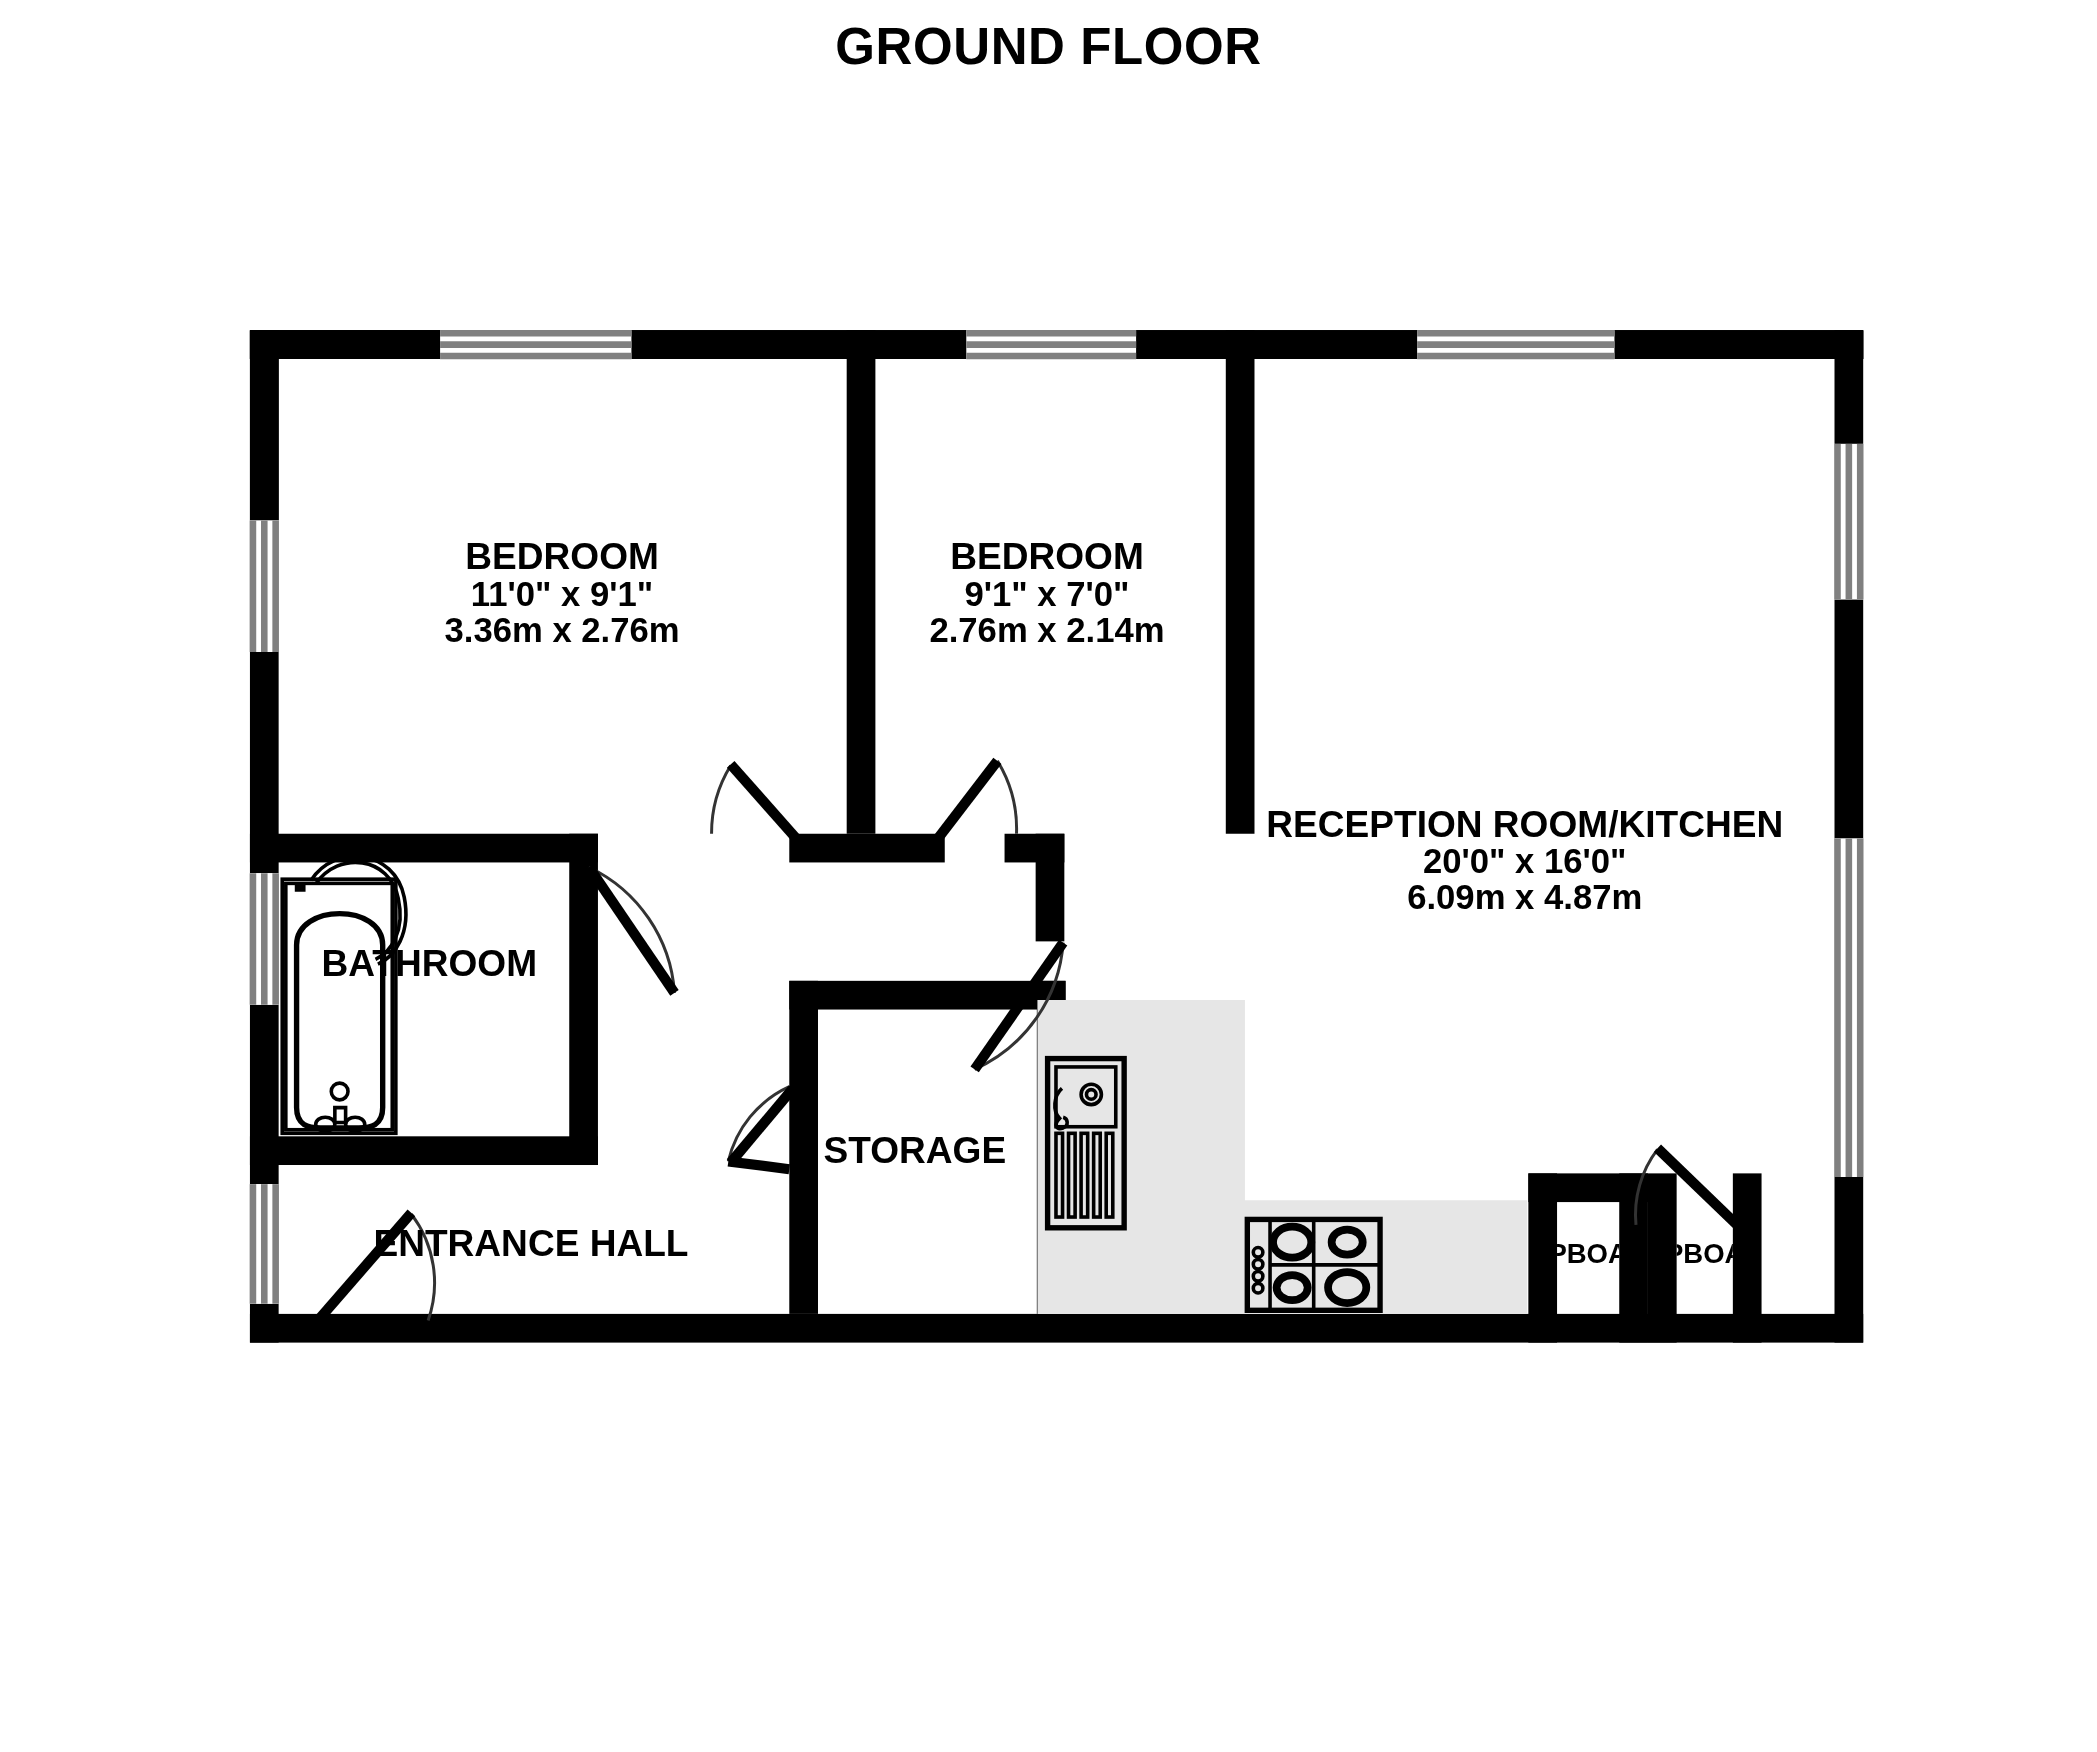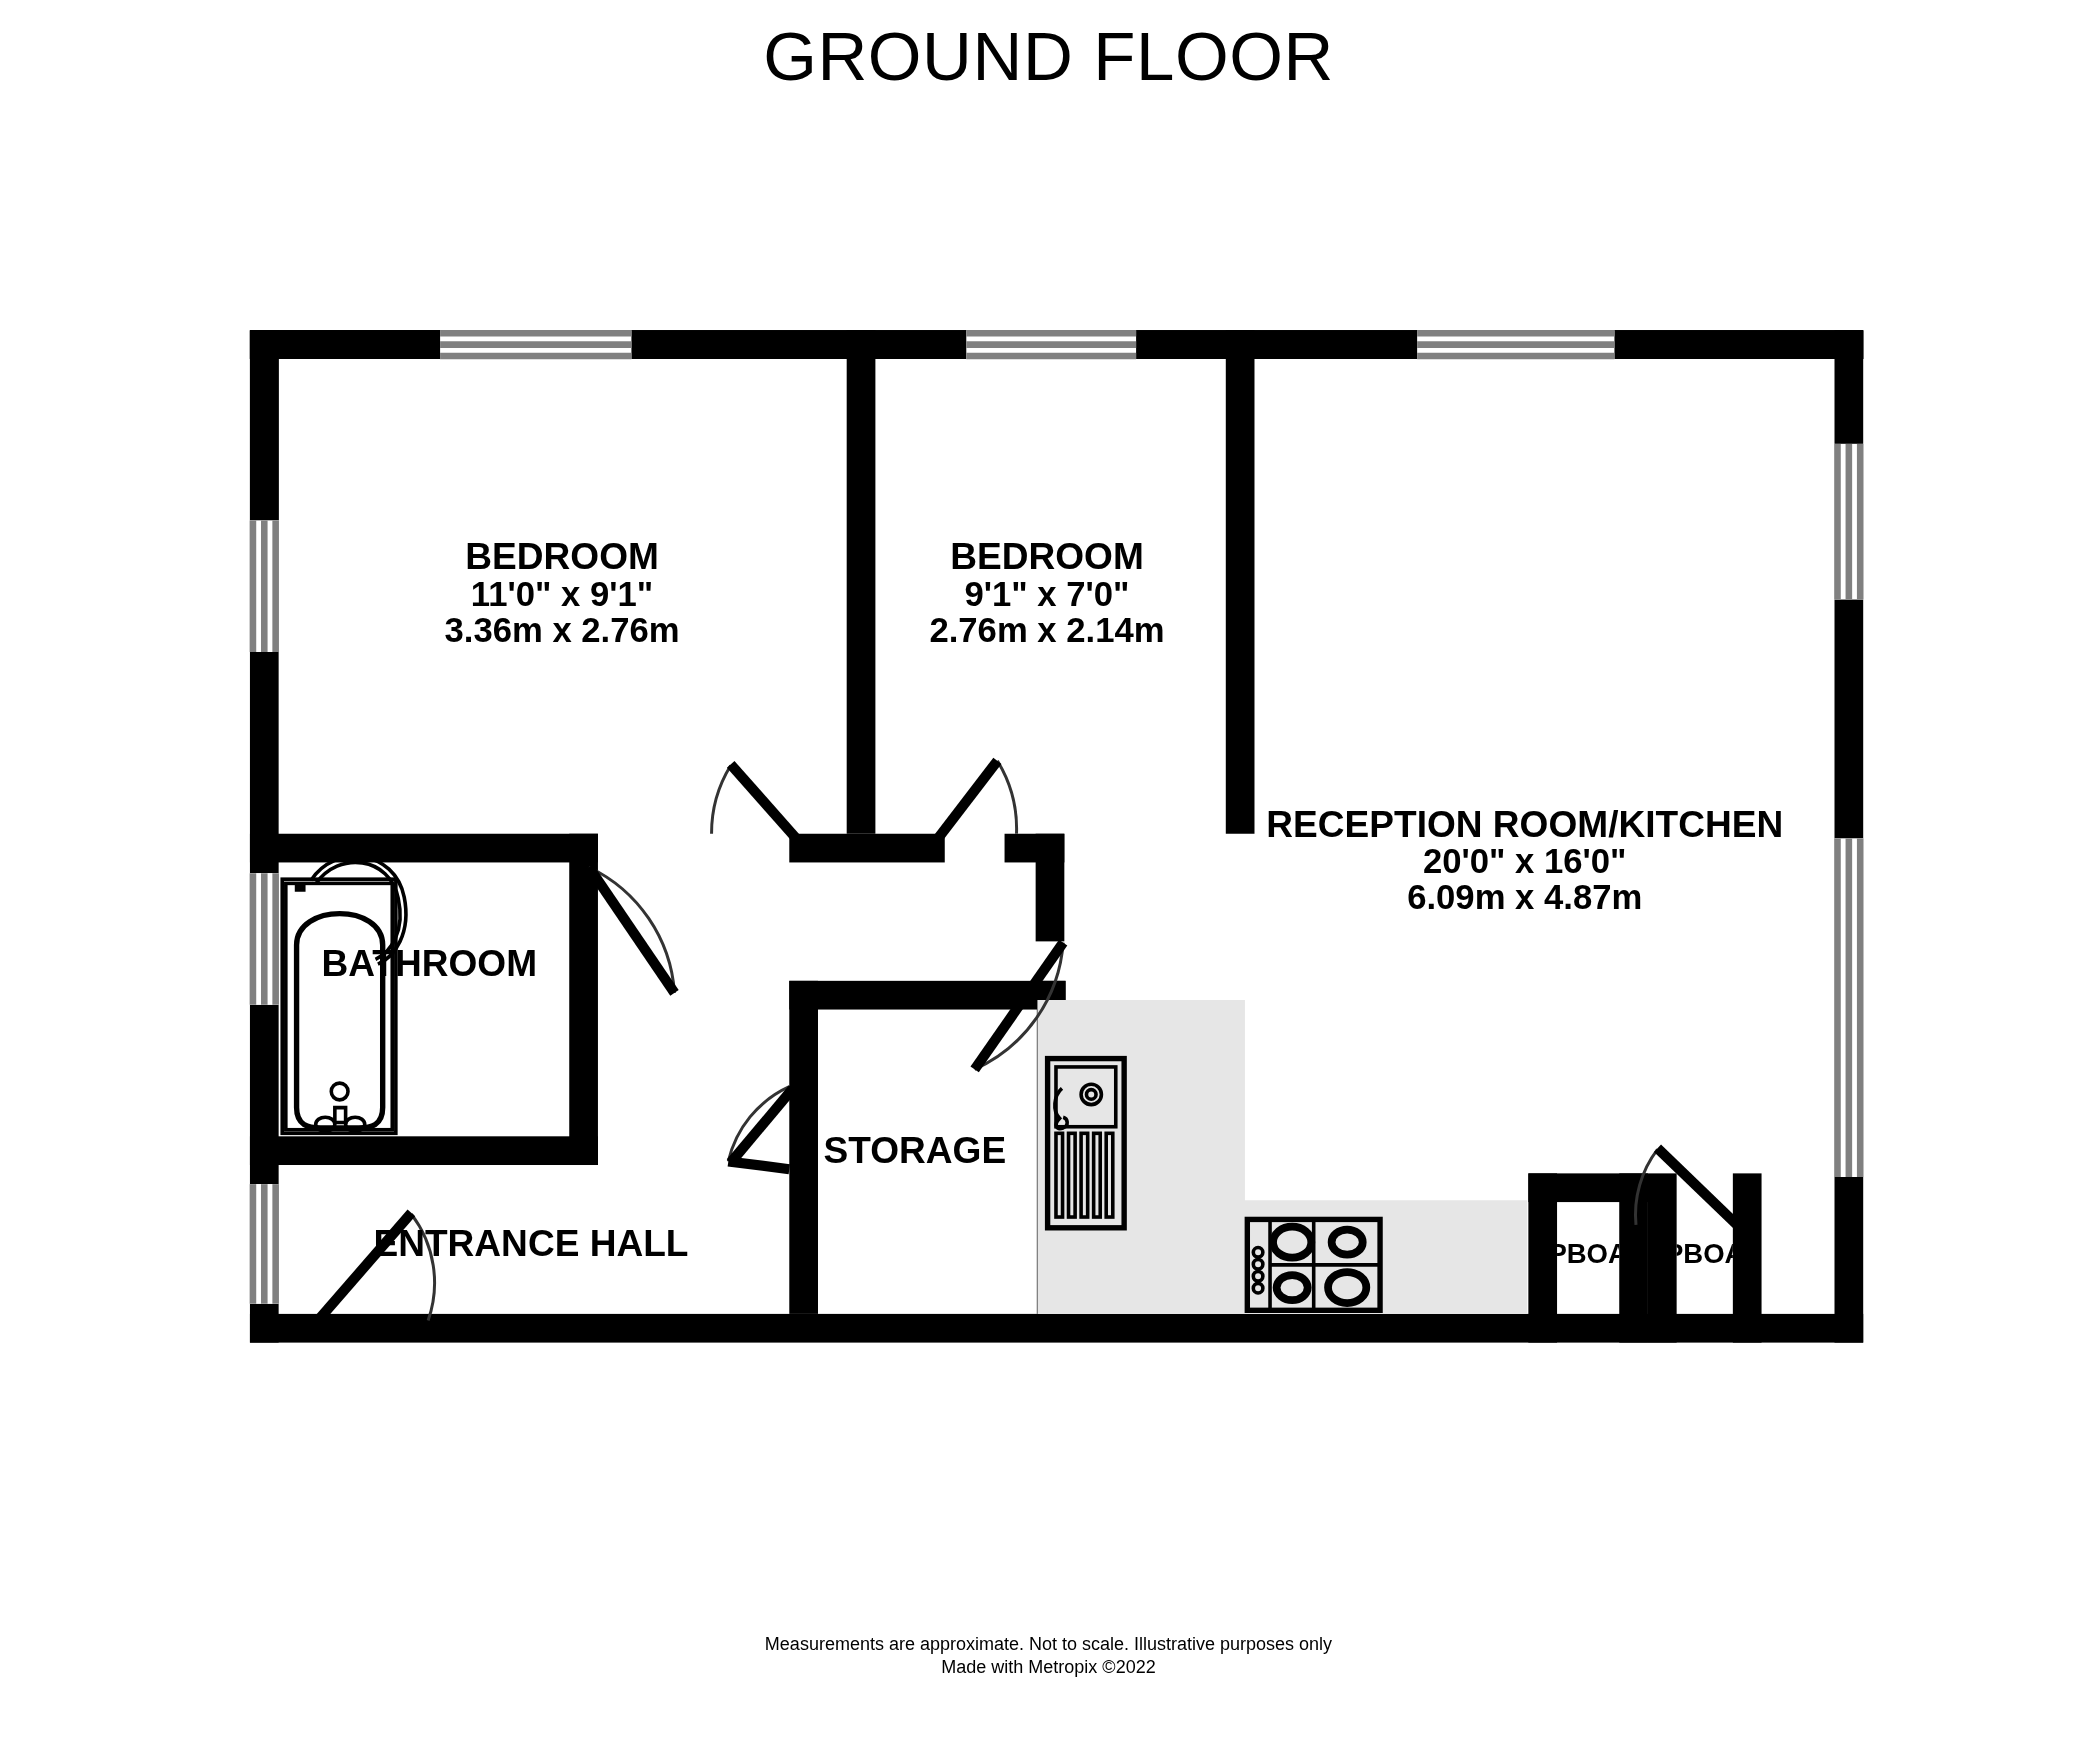--- a/index.html
+++ b/index.html
@@ -21,22 +21,22 @@
     height: 1753px;
     background: #ffffff;
   }
   .plan-title {
     position: absolute;
     left: 0;
     top: 16.7px;
     width: 2097px;
     text-align: center;
     font-family: "Liberation Sans", sans-serif;
-    font-size: 69px;
-    font-weight: 400;
+    font-size: 51px;
+    font-weight: 700;
     letter-spacing: 0.6px;
     color: #000000;
     white-space: nowrap;
   }
   .footer {
     position: absolute;
     left: 0;
     top: 1633px;
     width: 2097px;
     text-align: center;
@@ -330,19 +330,15 @@
       </clipPath>
     <g clip-path="url(#clip-cup1)">
       <text class="cupboard-label" x="2656" y="2112">CUPBOARD</text>
     </g>
     <g clip-path="url(#clip-cup2)">
       <text class="cupboard-label" x="2851" y="2112">CUPBOARD</text>
     </g>
 
   </svg>
 
-  <div class="footer">
-    <div class="footer-line">Measurements are approximate.  Not to scale.  Illustrative purposes only</div>
-    <div class="footer-line">Made with Metropix ©2022</div>
-  </div>
 
 </div>
 
 
 </body></html>

